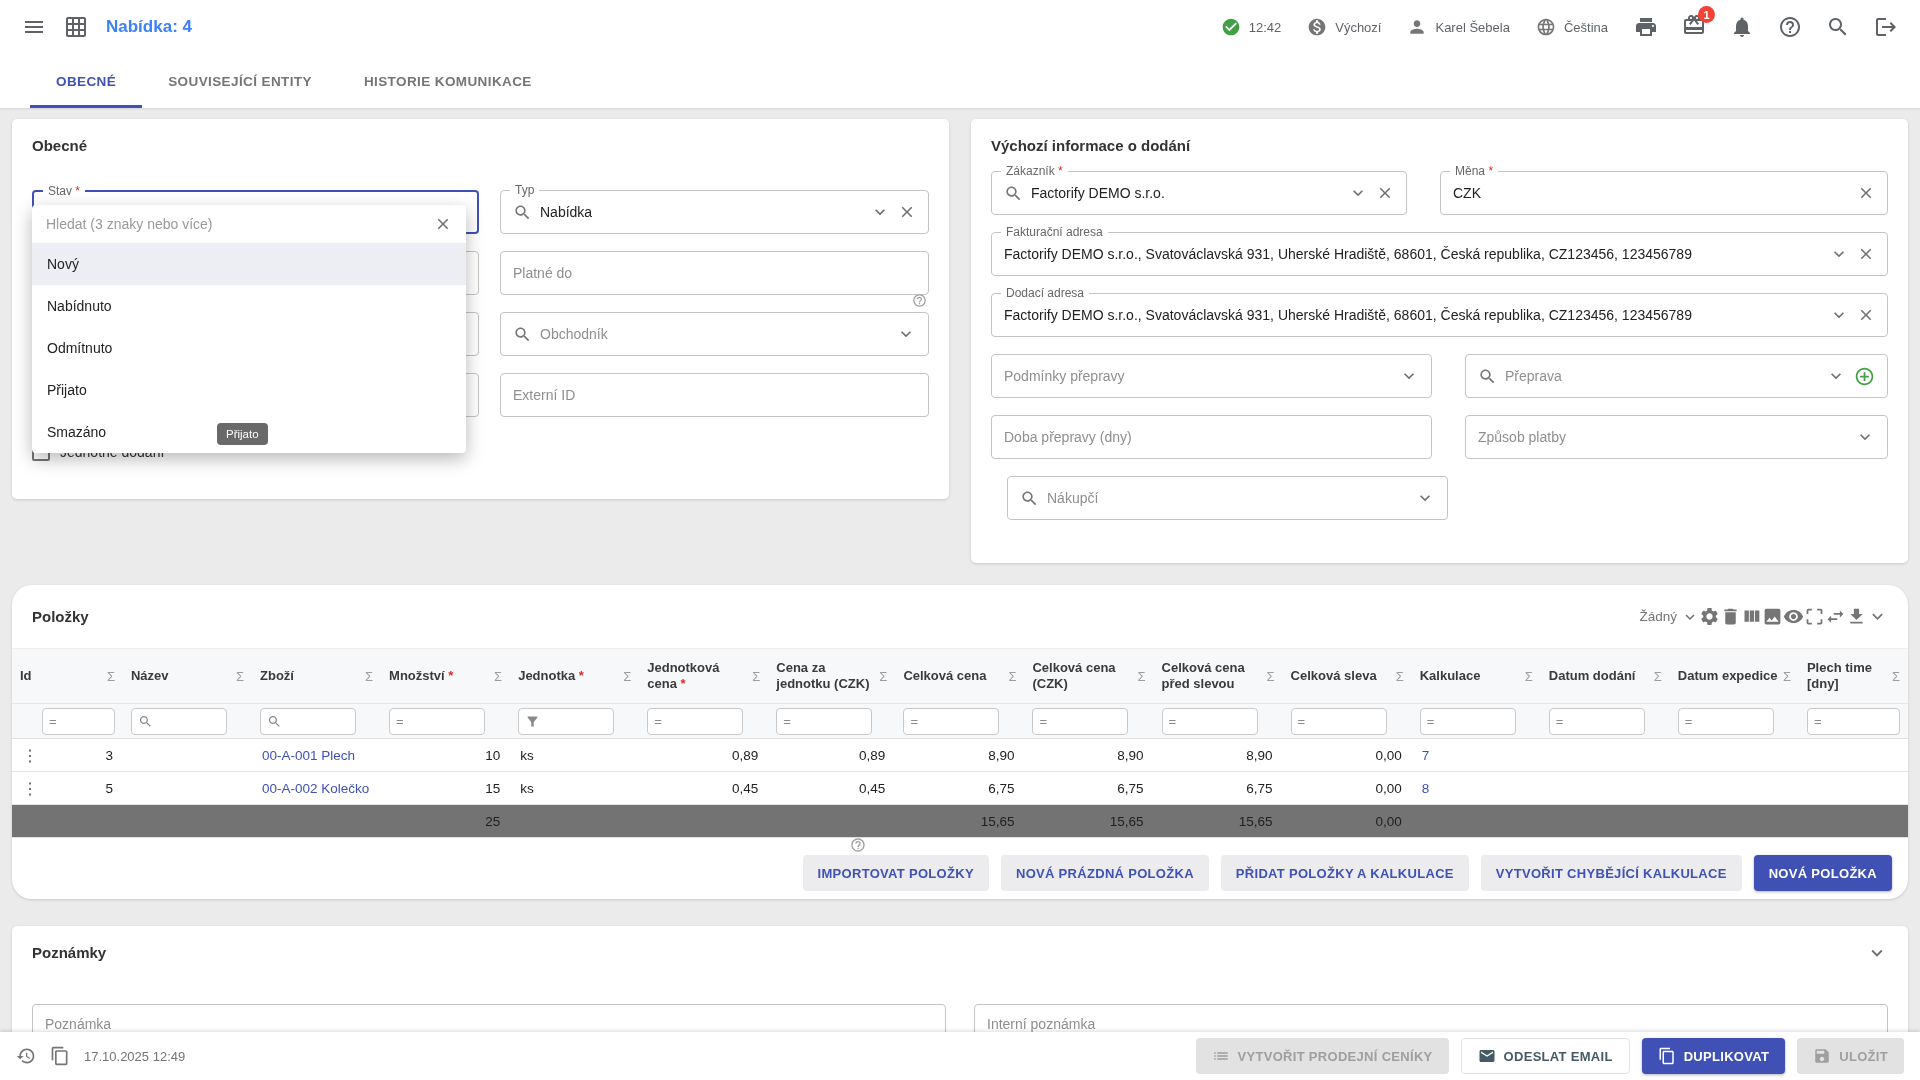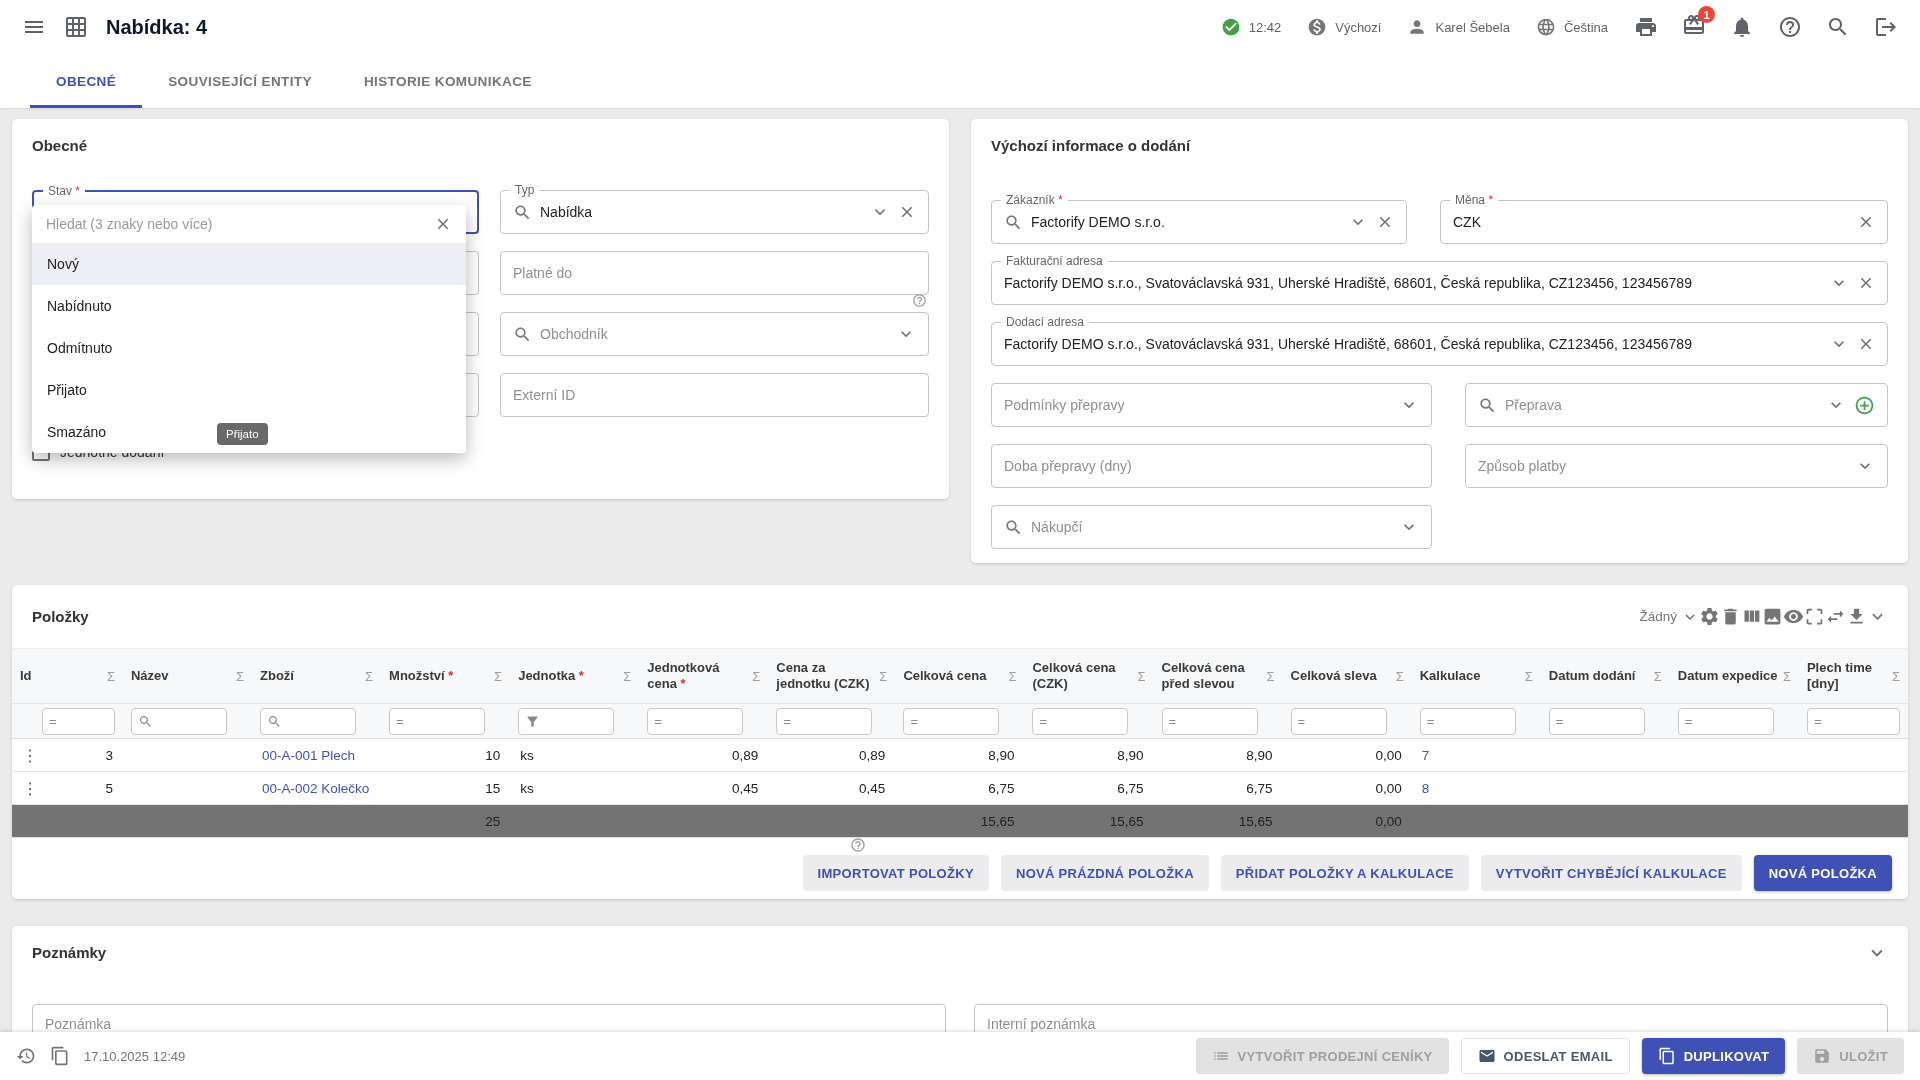--- a/index.html
+++ b/index.html
@@ -5,21 +5,21 @@
   * { box-sizing: border-box; margin: 0; padding: 0; }
   html,body { width:1920px; height:1080px; overflow:hidden; }
   body { background:#ebebeb; font-family:"Liberation Sans", sans-serif; color:#212121; }
   svg { display:block; width:100%; height:100%; fill:currentColor; }
 
   
   .topbar { height:54px; background:#fff; display:flex; align-items:center; justify-content:space-between; padding:0 22px; position:relative; z-index:40; }
   .tb-left { display:flex; align-items:center; gap:18px; }
   .icon { display:inline-flex; }
   .icon-btn { width:24px; height:24px; color:#5f6368; cursor:pointer; }
-  .page-title { font-size:20px; font-weight:700; color:#0f172a; }
+  .page-title { font-size:17px; font-weight:700; color:#3b82f6; }
   .tb-right { display:flex; align-items:center; gap:26px; }
   .tb-info { display:flex; align-items:center; gap:8px; font-size:13px; color:#5f6368; }
   .tb-info .ic { width:20px; height:20px; color:#757575; }
   .ic.green { color:#43a047; }
   .tb-icons { display:flex; align-items:center; gap:24px; }
   .badge-wrap { position:relative; }
   .badge { position:absolute; top:-7px; right:-9px; background:#f44336; color:#fff; border-radius:9px; min-width:17px; height:17px; font-size:11px; display:flex; align-items:center; justify-content:center; padding:0 3px; font-weight:700; }
 
   
   .tabs { height:54px; background:#fff; display:flex; align-items:stretch; padding:0 30px; box-shadow:0 1px 2px rgba(0,0,0,.10); position:relative; z-index:30; }
@@ -58,29 +58,29 @@
   
   .dd-panel { position:absolute; left:20px; top:86px; width:434px; background:#fff; border-radius:4px; box-shadow:0 6px 18px rgba(0,0,0,.28); z-index:20; }
   .dd-search { height:38px; display:flex; align-items:center; gap:8px; padding:0 14px; }
   .dd-search .txt { flex:1; font-size:14px; color:#9a9a9a; white-space:nowrap; overflow:hidden; }
   .dd-opt { height:42px; display:flex; align-items:center; padding:0 15px; font-size:14px; color:#222; cursor:pointer; }
   .dd-opt.hl { background:#ededf4; }
   .tooltip { position:absolute; left:185px; top:218px; background:rgba(97,97,97,.95); color:#fff; font-size:11.5px; padding:5px 9px; border-radius:4px; z-index:30; }
 
   
   .card-delivery { flex:1; height:444px; padding:18px 20px; }
-  .card-delivery .card-title { margin-bottom:45px; }
+  .card-delivery .card-title { margin-bottom:16px; }
   .d-row { display:grid; column-gap:33px; margin-bottom:17px; }
   .r1 { grid-template-columns:416px 1fr; }
   .full { grid-template-columns:1fr; }
   .r45 { grid-template-columns:441px 1fr; }
-  .r6 { grid-template-columns:441px; }
-
-  
-  .card-items { height:314px; margin-bottom:27px; position:relative; }
+  .r6 { grid-template-columns:441px;margin-left:16px; }
+
+  
+  .card-items { height:314px; margin-bottom:27px; position:relative;border-radius:20px; }
   .items-head { height:63px; display:flex; align-items:center; justify-content:space-between; padding:0 20px; }
   .items-toolbar { display:flex; align-items:center; }
   .group-by { display:flex; align-items:center; gap:4px; font-size:13.5px; color:#757575; cursor:pointer; }
   .group-by .caret { width:18px; height:18px; }
   .t-icon { width:21px; height:21px; color:#757575; cursor:pointer; }
 
   table { width:100%; border-collapse:collapse; table-layout:fixed; }
   .head-row th { height:55px; background:#f7f8f9; border-bottom:1px solid #e6e6e6; border-top:1px solid #efefef; padding:4px 8px; font-size:13px; font-weight:700; color:#3a3a3a; text-align:left; vertical-align:middle; }
   .th-inner { display:flex; align-items:center; justify-content:space-between; gap:4px; }
   .th-label { line-height:1.25; }

